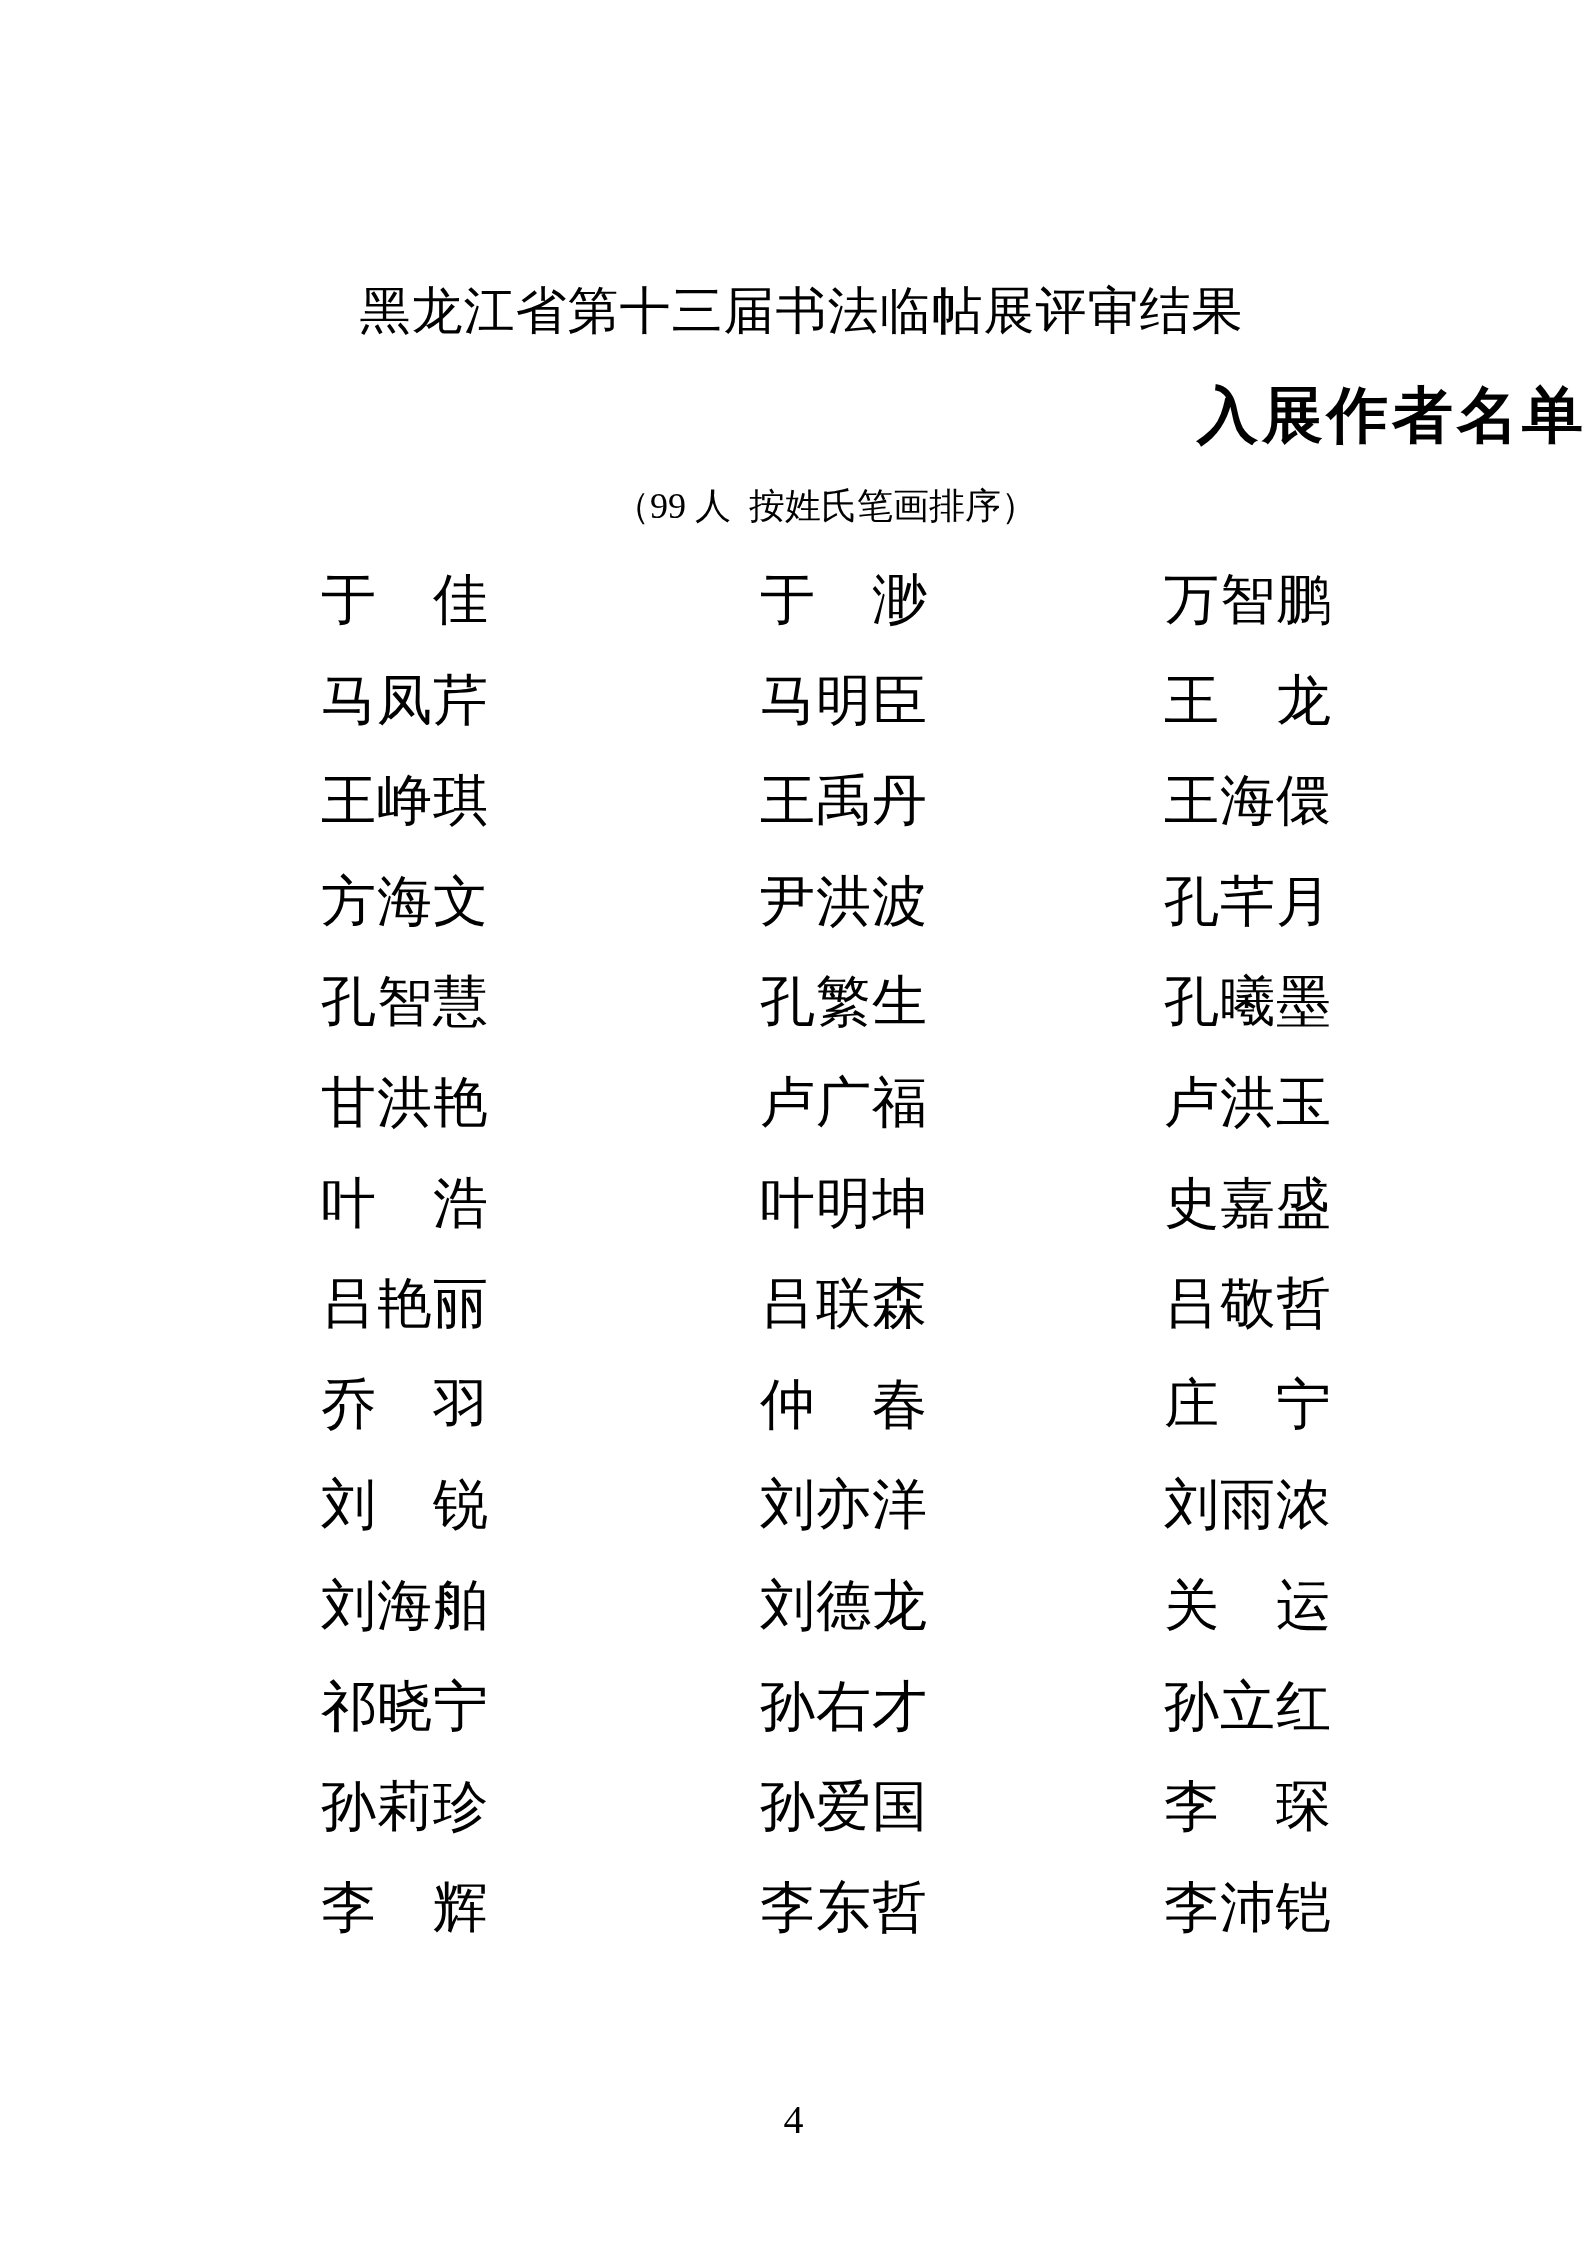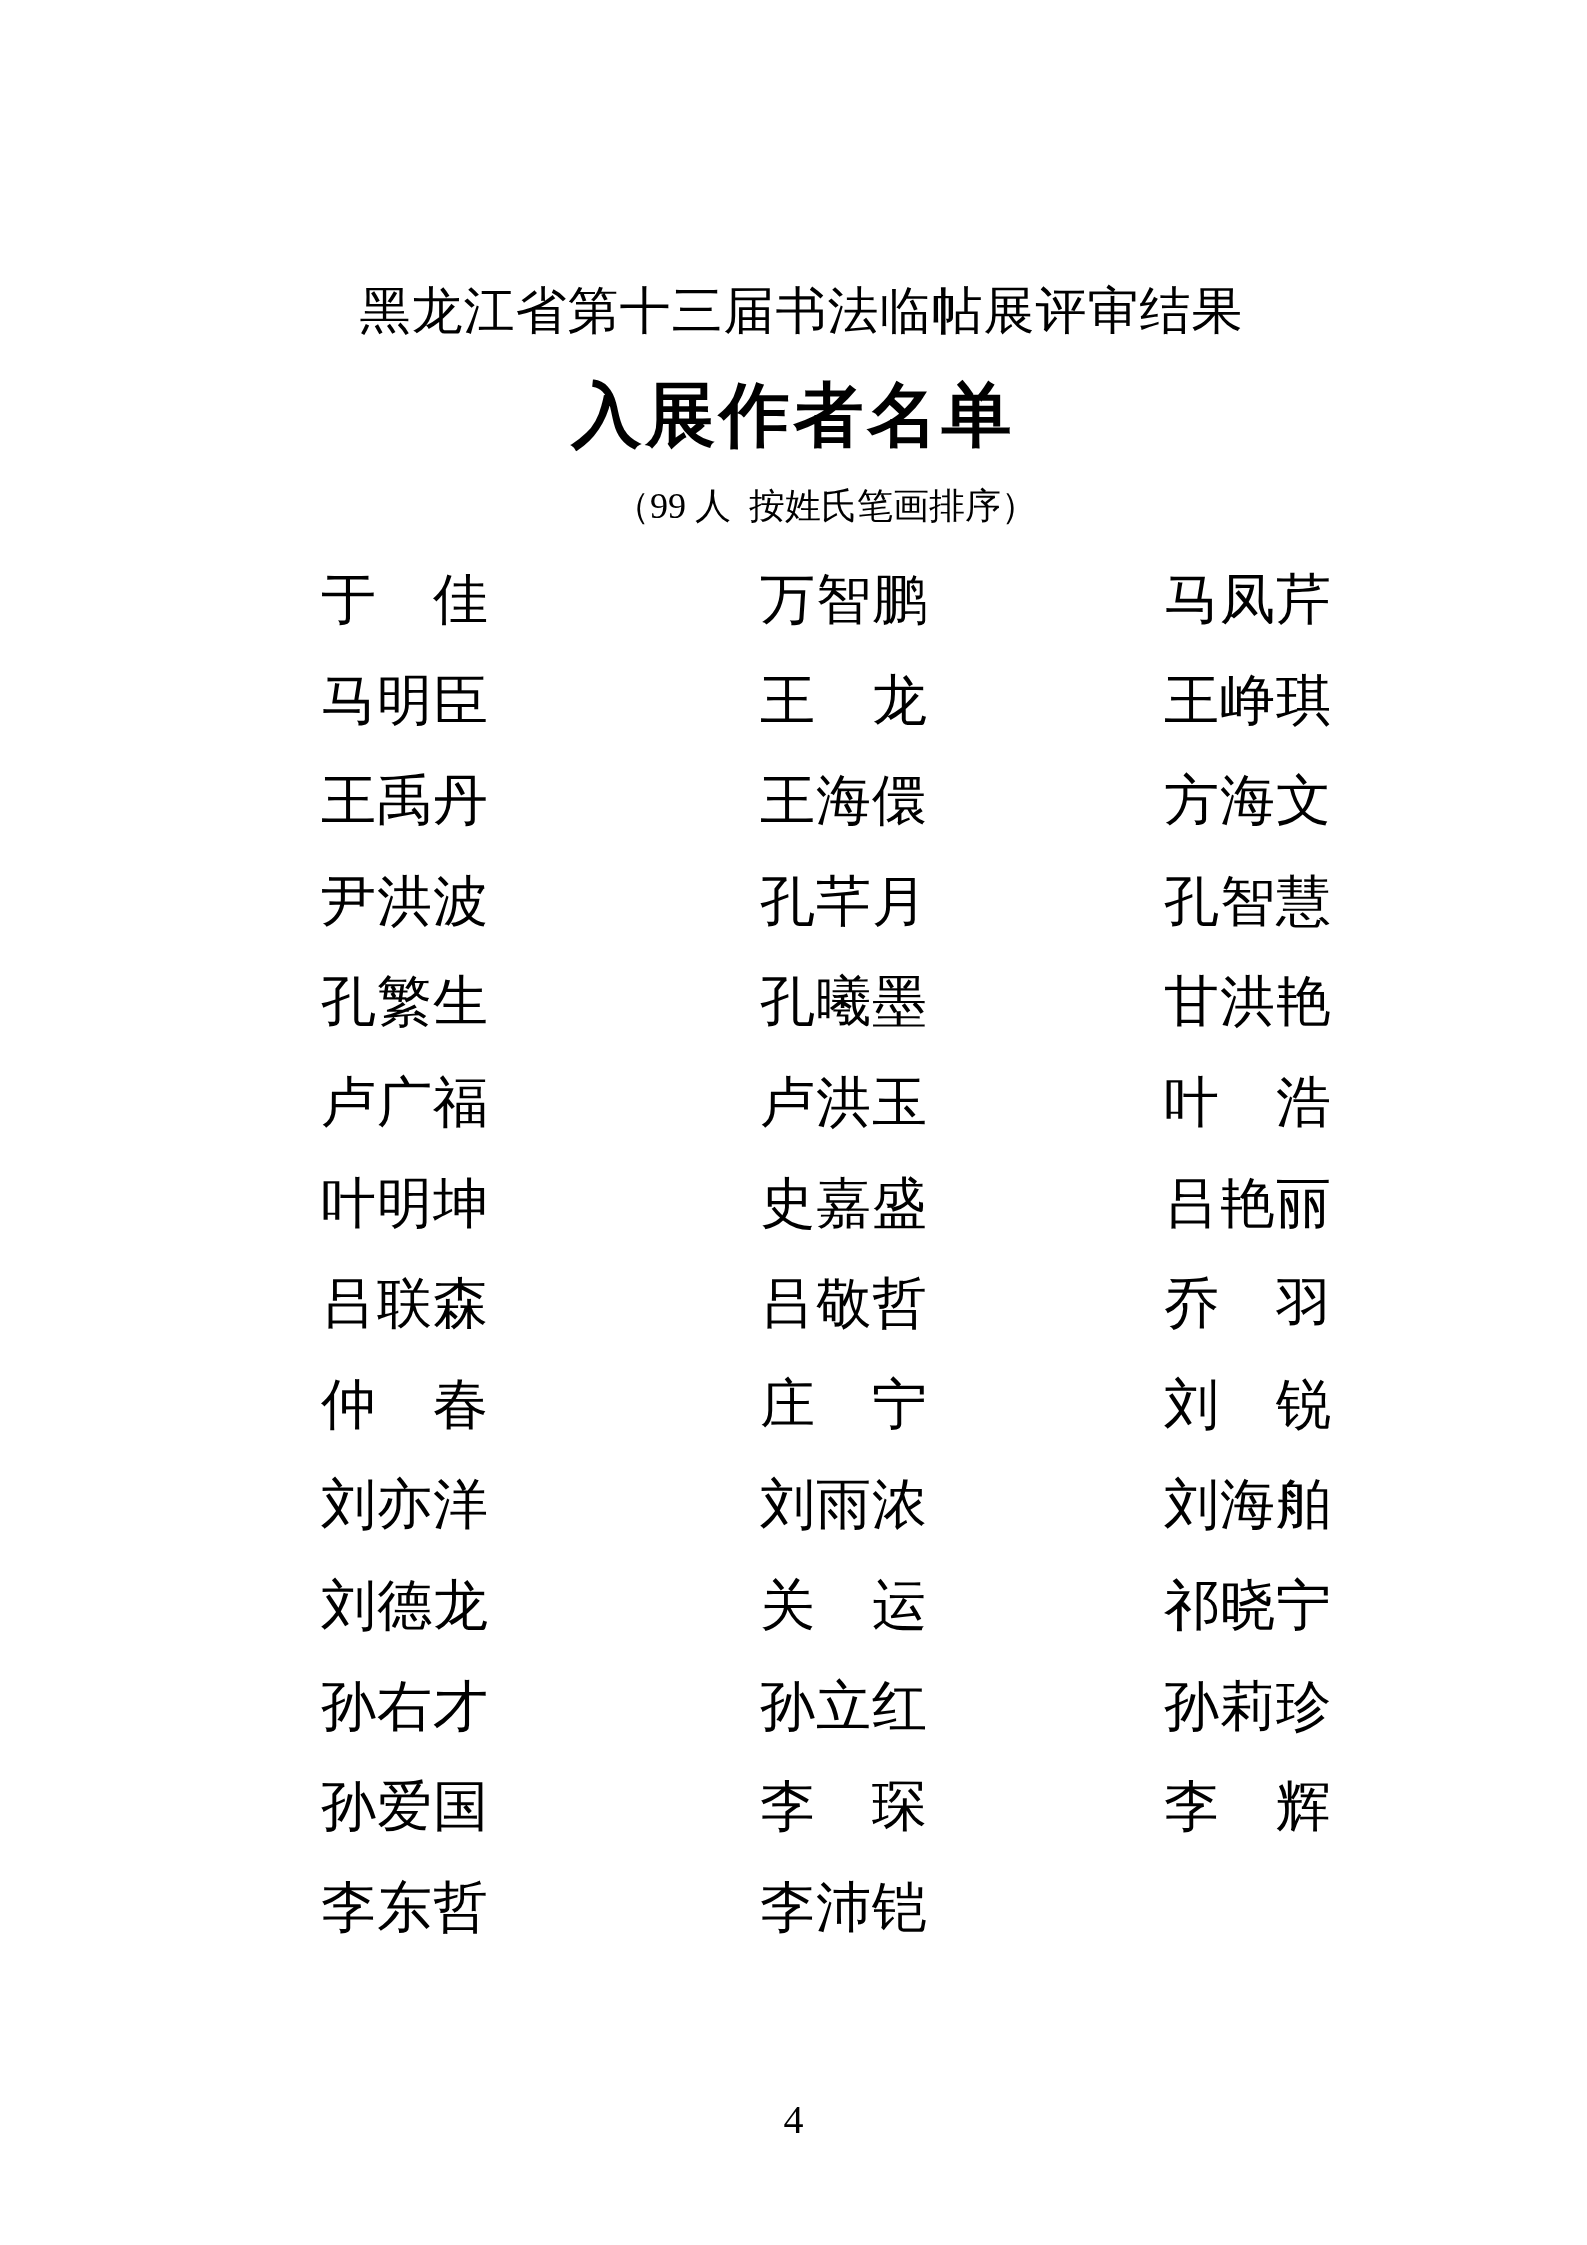--- a/index.html
+++ b/index.html
@@ -26,22 +26,22 @@
     font-weight: normal;
     letter-spacing: 1px;
     line-height: 72px;
     white-space: nowrap;
   }
   .title-line2 {
     position: absolute;
     top: 380px;
     left: 0;
     width: 100%;
-    text-align: center;
-    font-size: 70px;
+    text-align: right;
+    font-size: 61px;
     font-weight: bold;
     letter-spacing: 4px;
     line-height: 72px;
     white-space: nowrap;
   }
   .subtitle {
     position: absolute;
     top: 483px;
     left: 0;
     width: 100%;
@@ -82,20 +82,21 @@
 <body>
 
 <div class="page">
 
   <div class="title-line1">黑龙江省第十三届书法临帖展评审结果</div>
   <div class="title-line2">入展作者名单</div>
   <div class="subtitle">（99 人  按姓氏笔画排序）</div>
 
   <div class="names-grid">
     <div class="name-cell">于　佳</div>
+    <div class="name-cell">于　渺</div>
     <div class="name-cell">万智鹏</div>
     <div class="name-cell">马凤芹</div>
     <div class="name-cell">马明臣</div>
     <div class="name-cell">王　龙</div>
     <div class="name-cell">王峥琪</div>
     <div class="name-cell">王禹丹</div>
     <div class="name-cell">王海儇</div>
     <div class="name-cell">方海文</div>
     <div class="name-cell">尹洪波</div>
     <div class="name-cell">孔芊月</div>

